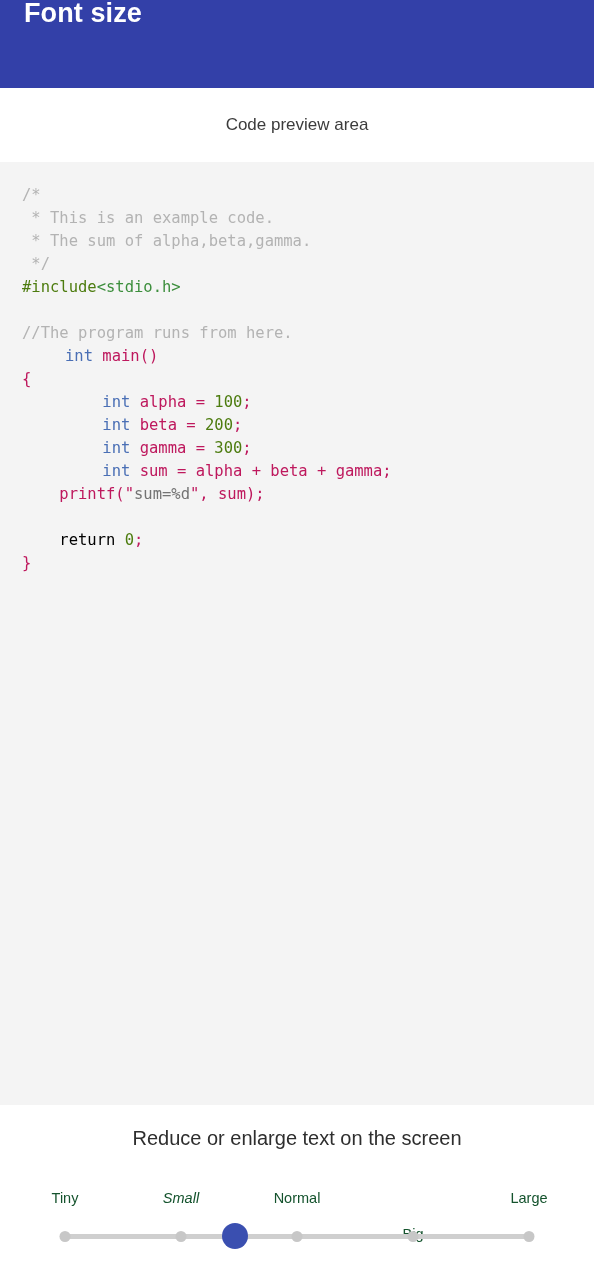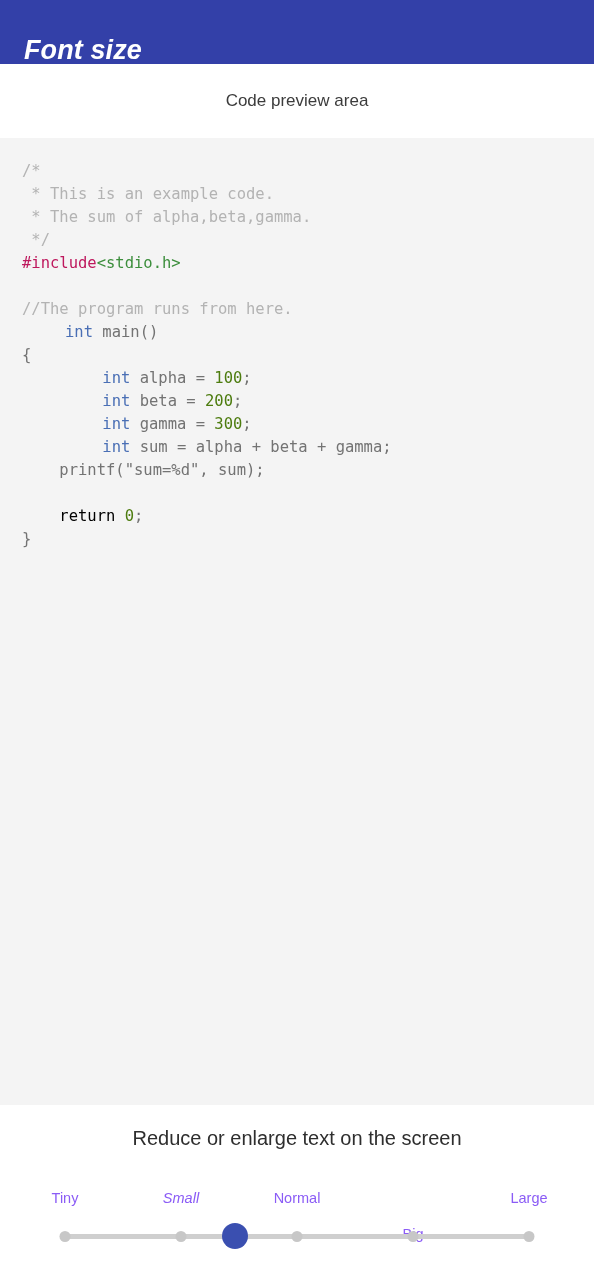--- a/index.html
+++ b/index.html
@@ -17,27 +17,26 @@
     width: 594px;
     height: 1280px;
     background: #ffffff;
     overflow: hidden;
     display: flex;
     flex-direction: column;
   }
 
   
   .appbar {
-    height: 64px;
+    height: 88px;
     background: #3340a8;
     display: flex;
-    align-items: flex-end;
+    align-items: flex-start;
     padding: 0 24px;
     flex: 0 0 auto;
-    font-style: italic;
   }
   .appbar-title {
     color: #ffffff;
     font-size: 27px;
     font-weight: bold;
     letter-spacing: 0.1px;
     line-height: 1;
   }
 
   
@@ -63,27 +62,27 @@
   }
   .code {
     font-family: "DejaVu Sans Mono", "Liberation Mono", monospace;
     font-size: 15.5px;
     line-height: 23px;
     white-space: pre;
     color: #2b2b2b;
     tab-size: 4;
   }
   .code .cmt  { color: #b3b3b3; }
-  .code .pre  { color: #be185d; }
+  .code .pre  { color: #4d7c0f; }
   .code .inc  { color: #3c8e3c; }
   .code .kw   { color: #4a6fb5; margin-left: 43px; }
   .code .kw2  { color: #000000; }
   .code .num  { color: #4d7c0f; }
   .code .str  { color: #737373; }
-  .code .pun  { color: #737373; }
+  .code .pun  { color: #be185d; }
 
   
   .slider-section {
     background: #ffffff;
     flex: 0 0 auto;
     height: 175px;
     padding-top: 22px;
   }
   .slider-caption {
     text-align: center;
@@ -97,21 +96,21 @@
     margin: 0 65px;
   }
   .tick-labels {
     position: relative;
     height: 20px;
   }
   .tick-label {
     position: absolute;
     transform: translateX(-50%);
     font-size: 14.5px;
-    color: #8b5cf6;
+    color: #14532d;
     white-space: nowrap;
     top: 0;
   }
   .track-area {
     position: absolute;
     left: 0;
     right: 0;
     top: 34px;
     height: 24px;
   }

